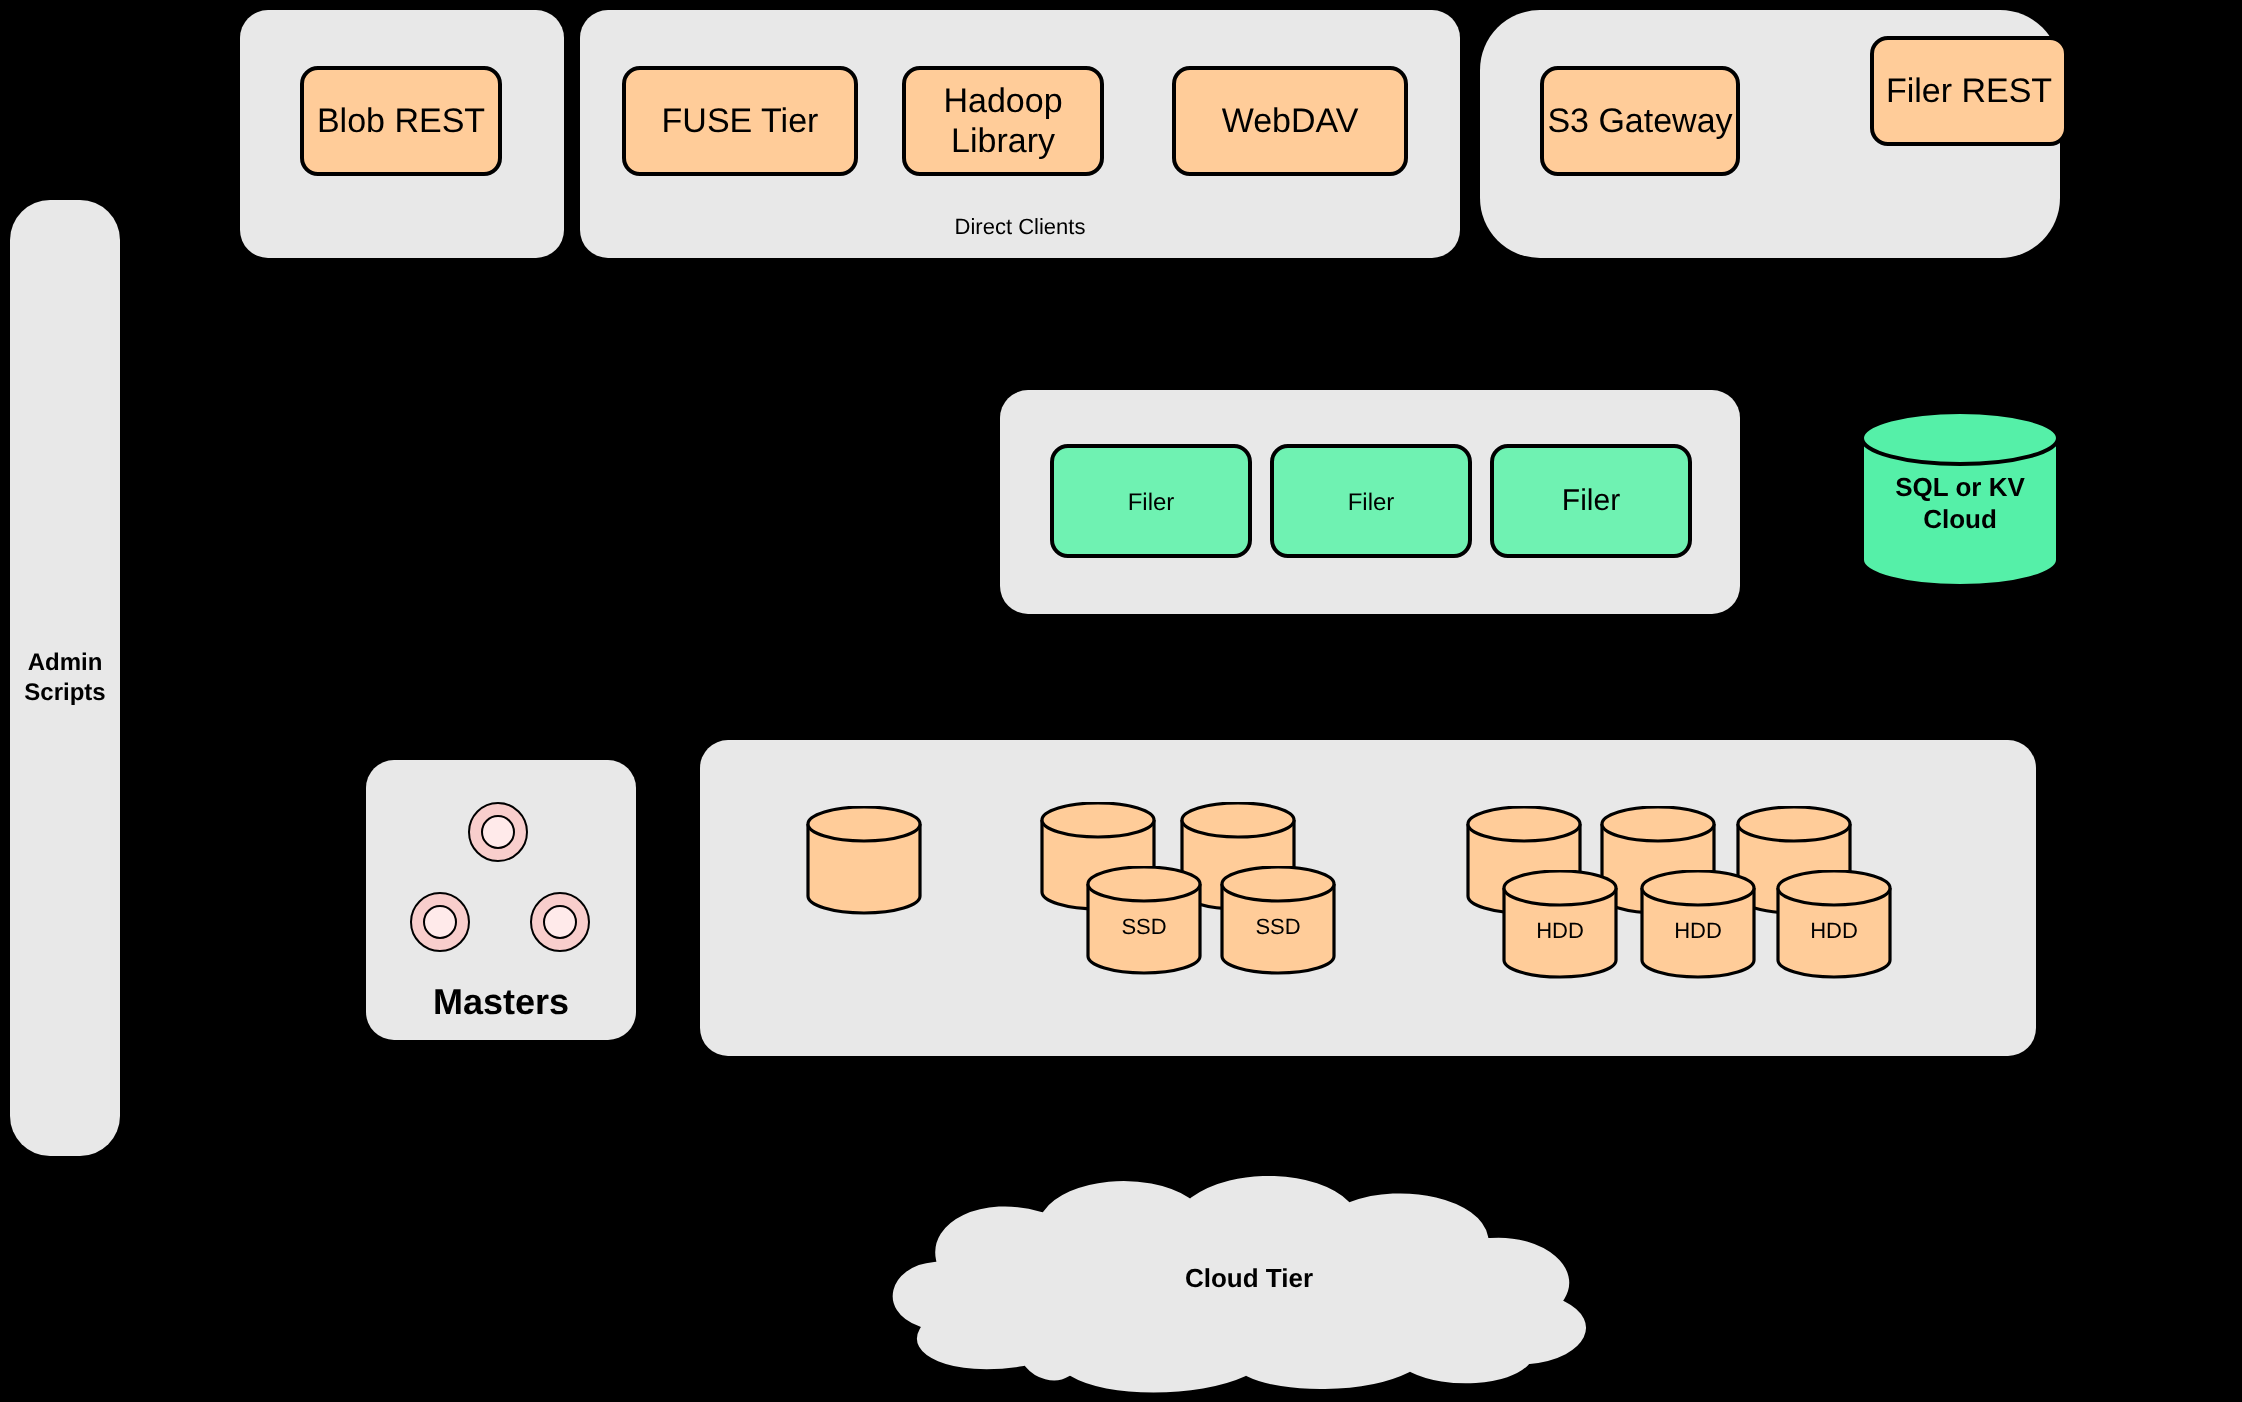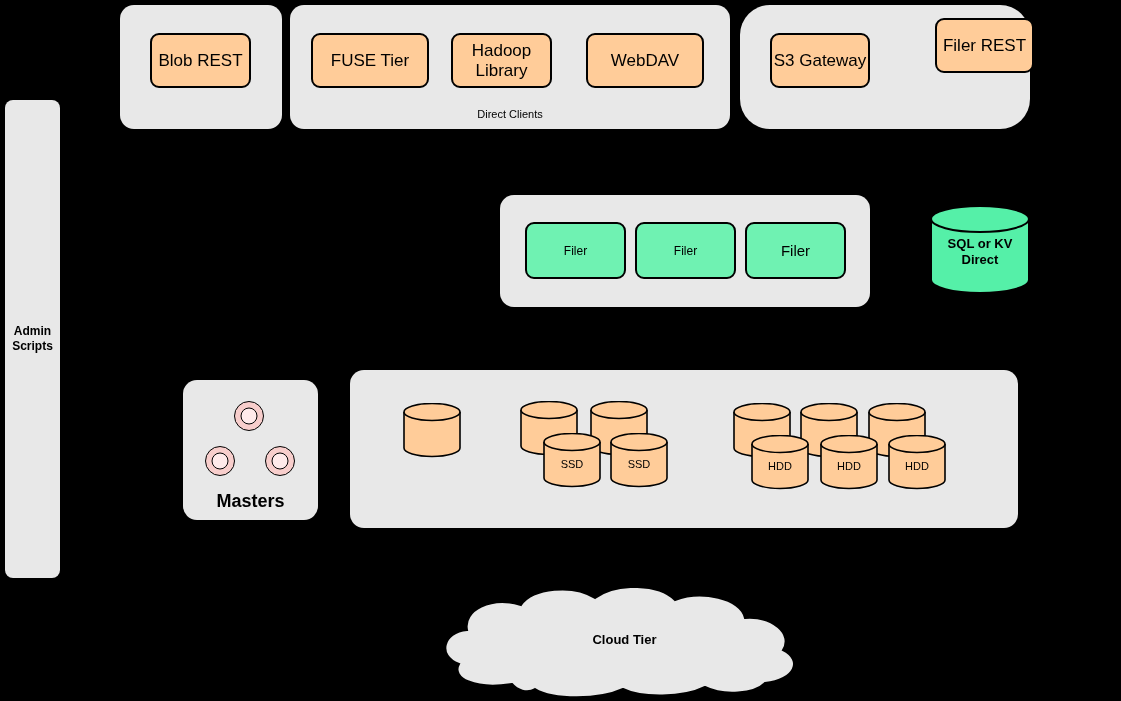--- a/index.html
+++ b/index.html
@@ -107,21 +107,21 @@
 
   <div class="panel" style="left:740px;top:5px;width:290px;height:124px;border-radius:30px;">
     <div class="obox" style="left:30px;top:28px;width:100px;height:55px;">
       <span>S3 Gateway</span>
     </div>
     <div class="obox" style="left:161px;top:13px;width:99px;height:55px;margin-left:34px;">
       <span>Filer REST</span>
     </div>
   </div>
 
-  <div class="panel" style="left:5px;top:100px;width:55px;height:478px;border-radius:8px;">
+  <div class="panel" style="left:5px;top:100px;width:55px;height:478px;border-radius:20px;">
     <div class="vlabel">Admin
 Scripts</div>
   </div>
 
   <div class="panel" style="left:500px;top:195px;width:370px;height:112px;">
     <div class="gbox" style="left:25px;top:27px;width:101px;height:57px;">
       <span>Filer</span>
     </div>
     <div class="gbox" style="left:135px;top:27px;width:101px;height:57px;">
       <span>Filer</span>
@@ -130,21 +130,21 @@
       <span>Filer</span>
     </div>
   </div>
 
   <div class="cyl" style="left:930px;top:205px;width:100px;height:90px;">
     <svg width="100" height="90" viewBox="0 0 100 90">
       <path d="M1 14 V75 A49 13 0 0 0 99 75 V14" fill="#55F0A8" stroke="#000" stroke-width="2"></path>
       <ellipse cx="50" cy="14" rx="49" ry="13" fill="#55F0A8" stroke="#000" stroke-width="2"></ellipse>
     </svg>
     <div class="store-label">SQL or KV
-Direct</div>
+Cloud</div>
   </div>
 
   <div class="panel" style="left:183px;top:380px;width:135px;height:140px;">
     <div class="mcircle" style="left:51px;top:21px;">
       <div class="mcircle-inner"></div>
     </div>
     <div class="mcircle" style="left:22px;top:66px;">
       <div class="mcircle-inner"></div>
     </div>
     <div class="mcircle" style="left:82px;top:66px;">

